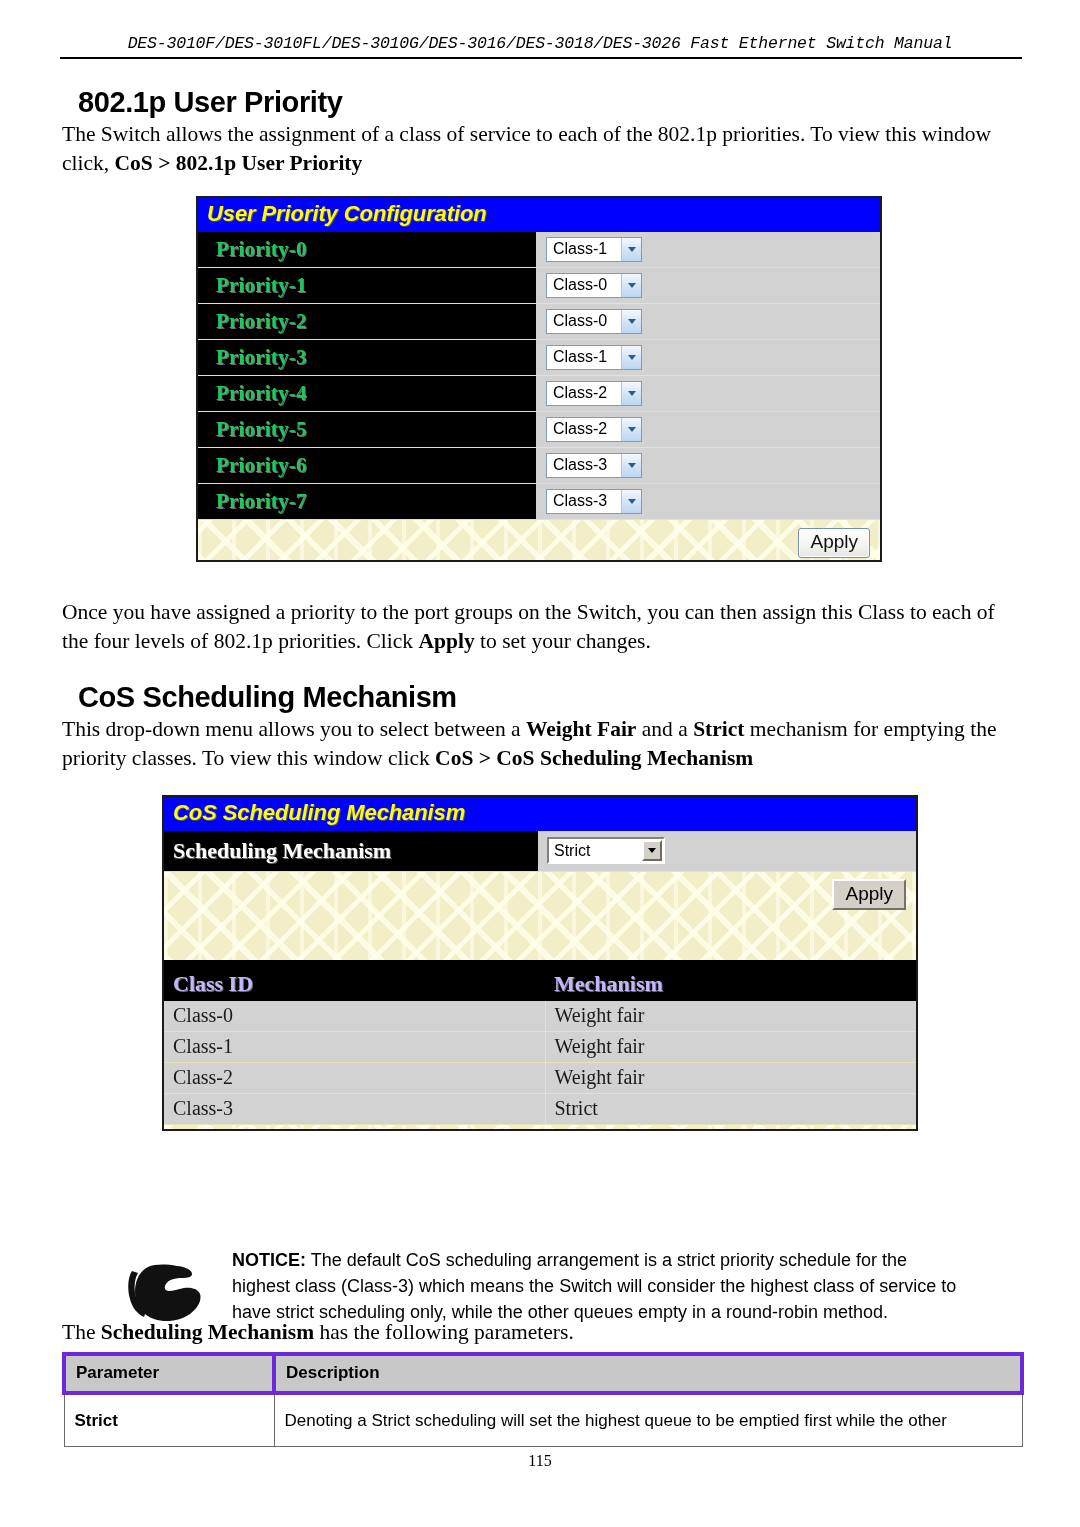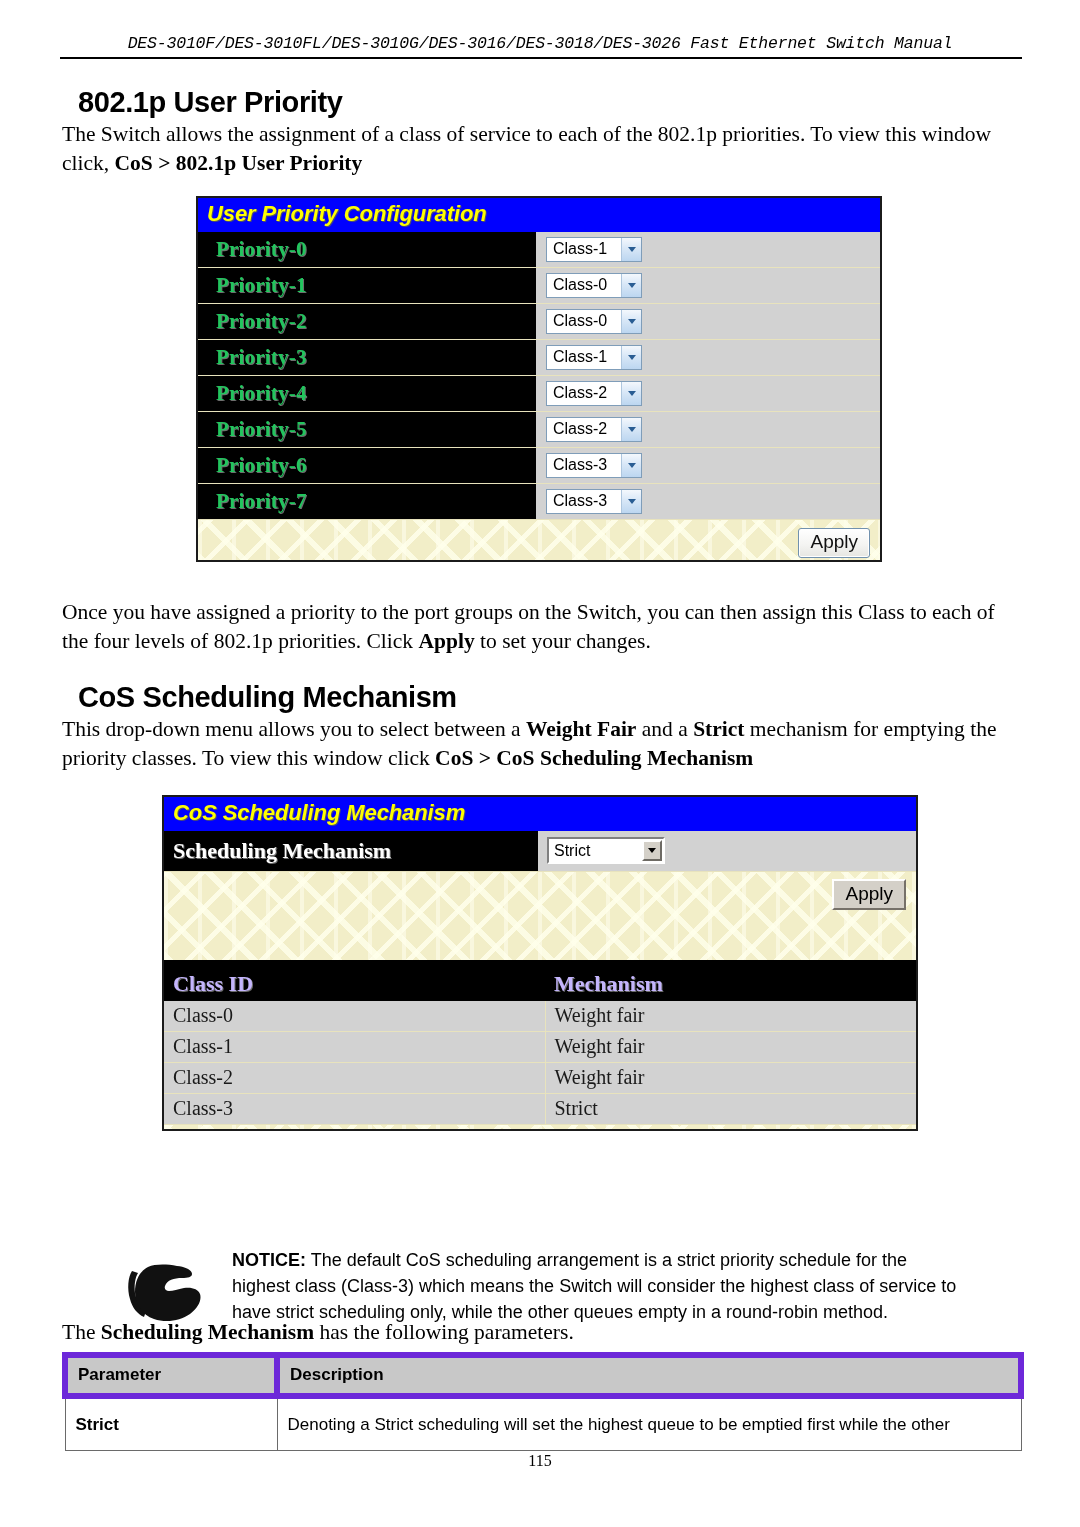--- a/index.html
+++ b/index.html
@@ -346,21 +346,21 @@
   #param-table {
     position: absolute;
     left: 62px;
     top: 1352px;
     width: 962px;
     border-collapse: collapse;
     table-layout: fixed;
   }
   #param-table th {
     background: #c8c8c8;
-    border: 6px solid #6d28d9;
+    border: 4px solid #6d28d9;
     font-family: "Liberation Sans", sans-serif;
     font-weight: bold;
     font-size: 17px;
     text-align: left;
     padding: 7px 0 8px 10px;
     color: #000;
   }
   #param-table td {
     border: 1px solid #6a6a6a;
     font-family: "Liberation Sans", sans-serif;

